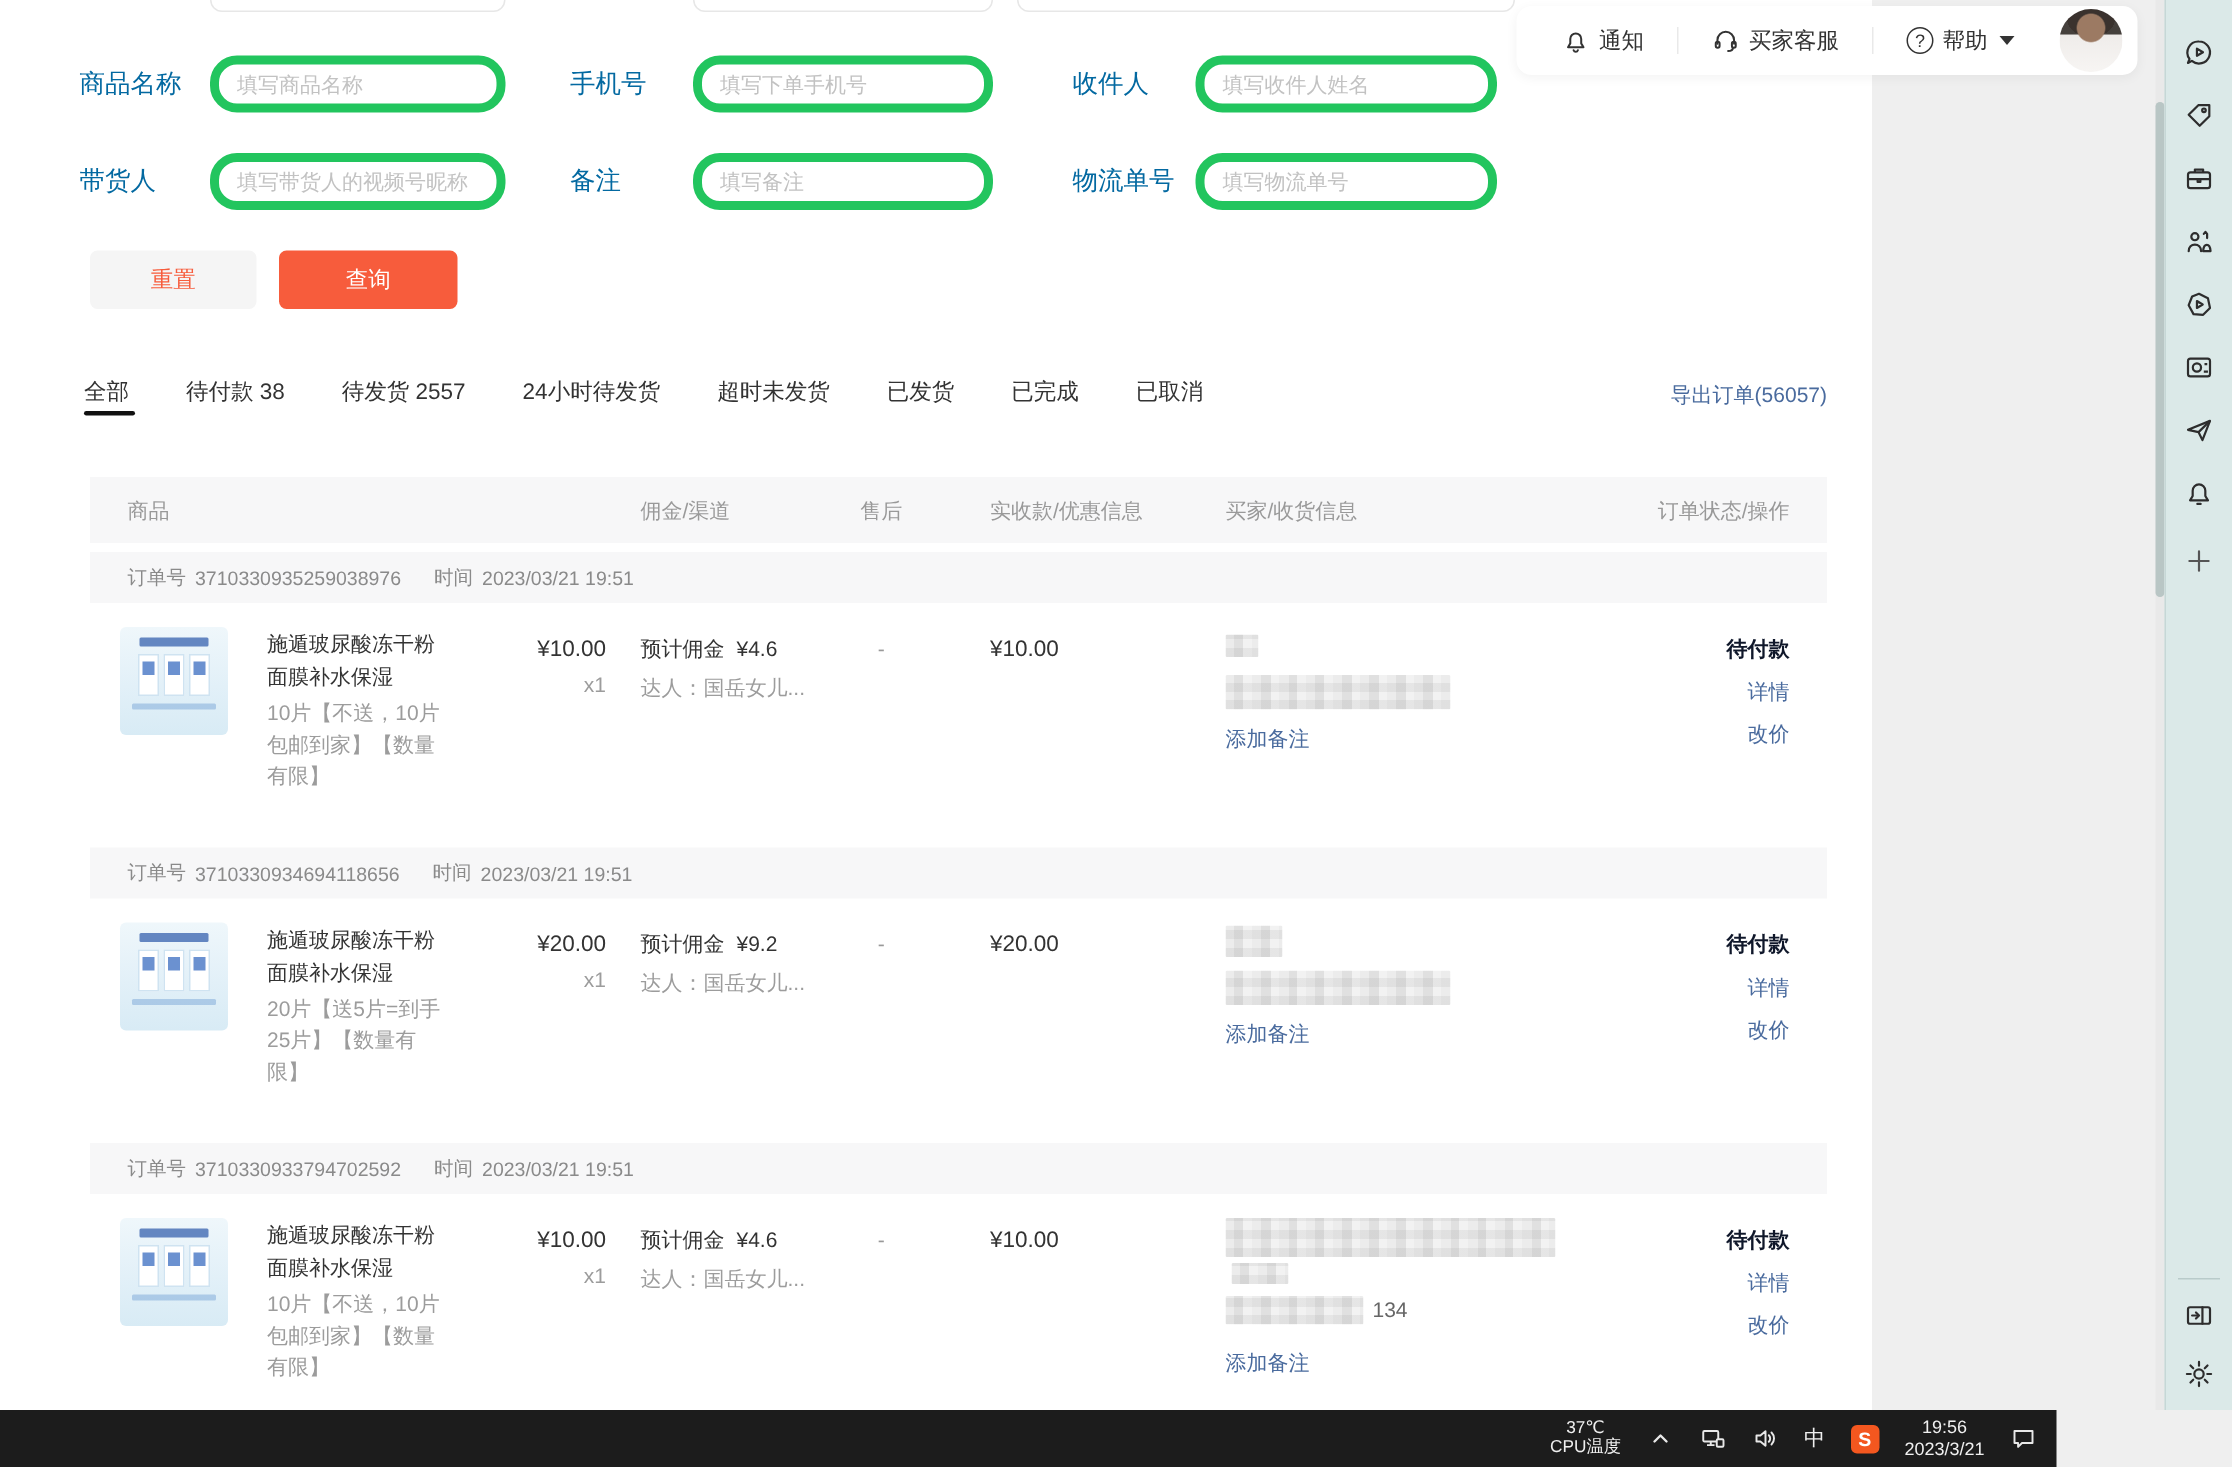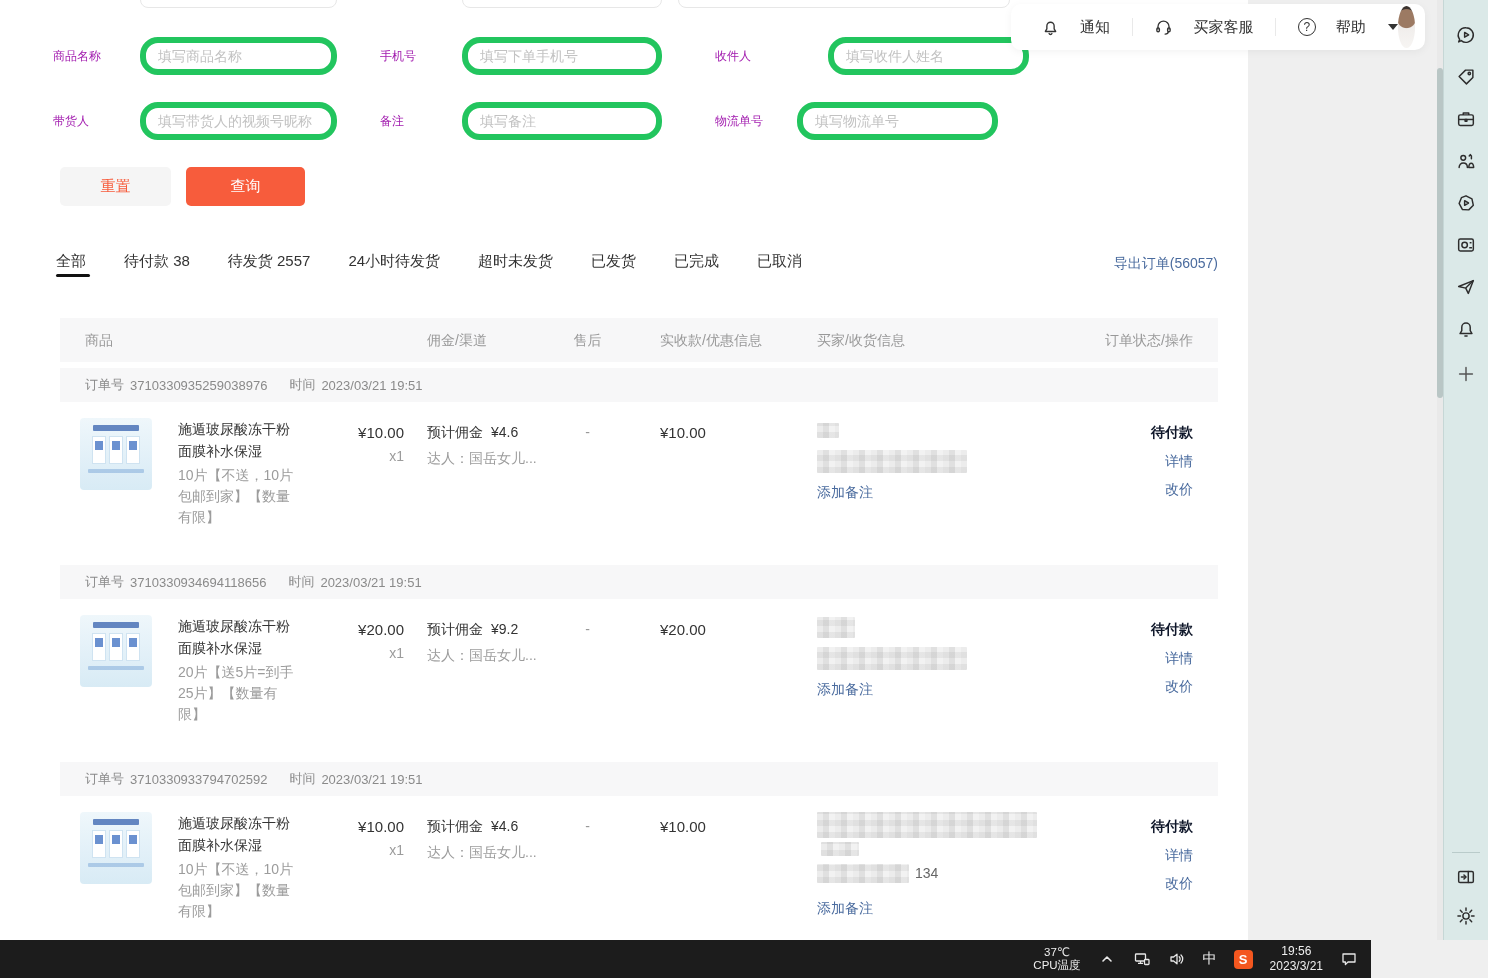--- a/index.html
+++ b/index.html
@@ -10,21 +10,21 @@
   
   .content { position:absolute; left:0; top:0; width:1248px; height:940px; background:#fff; overflow:hidden; }
 
   
   .cutoff { position:absolute; top:-30px; height:38px; border:1px solid #e7e7e7; border-radius:8px; background:#fff; }
   .cut1 { left:140px; width:197px; }
   .cut2 { left:462px; width:200px; }
   .cut3 { left:678px; width:332px; }
 
   
-  .flabel { position:absolute; font-size:12px; color:#a21caf; line-height:38px; height:38px; }
+  .flabel { position:absolute; font-size:17px; color:#0369a1; line-height:38px; height:38px; }
   .finput { position:absolute; height:38px; border:6px solid #22c55e; border-radius:18px;
             font-size:14px; color:#333; padding:0 12px; outline:none; background:#fff; }
   .finput::placeholder { color:#c2c2c2; }
   .r1 { top:37px; } .r2 { top:102px; }
 
   .btn { position:absolute; top:167px; height:39px; border:none; border-radius:5px;
          font-size:15px; cursor:pointer; font-family:inherit; }
   .btn-reset { left:60px; width:111px; background:#f5f5f5; color:var(--accent); }
   .btn-search { left:186px; width:119px; background:var(--accent); color:#fff; }
 
@@ -99,21 +99,21 @@
   .b3 .note { position:absolute; left:0; top:104px; }
 
   .col-status { position:absolute; right:25px; top:22px; text-align:right; }
   .status { font-size:14px; font-weight:bold; color:#0f172a; margin-bottom:9px; }
   .col-status .linklike { display:block; margin-top:8px; line-height:20px; }
 
   
   .topnav { position:absolute; left:1011px; top:4px; width:414px; height:46px; background:#fff;
             border-radius:10px; box-shadow:0 2px 8px rgba(0,0,0,.05);
             display:flex; align-items:center; padding:0 10px 0 30px; z-index:5; }
-  .navitem { display:flex; align-items:center; gap:20px; font-size:15px; color:#333; cursor:pointer; white-space:nowrap; }
+  .navitem { display:flex; align-items:center; gap:6px; font-size:15px; color:#333; cursor:pointer; white-space:nowrap; }
   .vdiv { width:1px; height:18px; background:#e9e9e9; margin:0 22px; }
   .icon16 { width:19px; height:19px; display:block; }
   .qicon { width:18px; height:18px; border:1.5px solid #333; border-radius:50%; display:flex;
            align-items:center; justify-content:center; font-size:12px; color:#333; }
   .caret { width:0; height:0; border-left:5px solid transparent; border-right:5px solid transparent;
            border-top:6px solid #333; margin-left:2px; }
   .avatar { margin-left:auto; width:42px; height:42px; border-radius:50%; overflow:hidden; cursor:pointer;
             background:
              radial-gradient(circle at 50% 30%, #9c7a63 0 9px, rgba(0,0,0,0) 10px),
              radial-gradient(ellipse 16px 12px at 50% 16%, #3a322e 0 99%, rgba(0,0,0,0) 100%),
@@ -148,21 +148,21 @@
 
     <div class="cutoff cut1"></div>
     <div class="cutoff cut2"></div>
     <div class="cutoff cut3"></div>
 
     <div class="flabel r1" style="left:53px">商品名称</div>
     <input class="finput r1" style="left: 140px; width: 197px;" placeholder="填写商品名称">
     <div class="flabel r1" style="left:380px">手机号</div>
     <input class="finput r1" style="left: 462px; width: 200px;" placeholder="填写下单手机号">
     <div class="flabel r1" style="left:715px">收件人</div>
-    <input class="finput r1" style="left: 828px; width: 201px;" placeholder="填写收件人姓名">
+    <input class="finput r1" style="left: 797px; width: 201px;" placeholder="填写收件人姓名">
 
     <div class="flabel r2" style="left:53px">带货人</div>
     <input class="finput r2" style="left: 140px; width: 197px;" placeholder="填写带货人的视频号昵称">
     <div class="flabel r2" style="left:380px">备注</div>
     <input class="finput r2" style="left: 462px; width: 200px;" placeholder="填写备注">
     <div class="flabel r2" style="left:715px">物流单号</div>
     <input class="finput r2" style="left: 797px; width: 201px;" placeholder="填写物流单号">
 
     <button class="btn btn-reset">重置</button>
     <button class="btn btn-search">查询</button>

